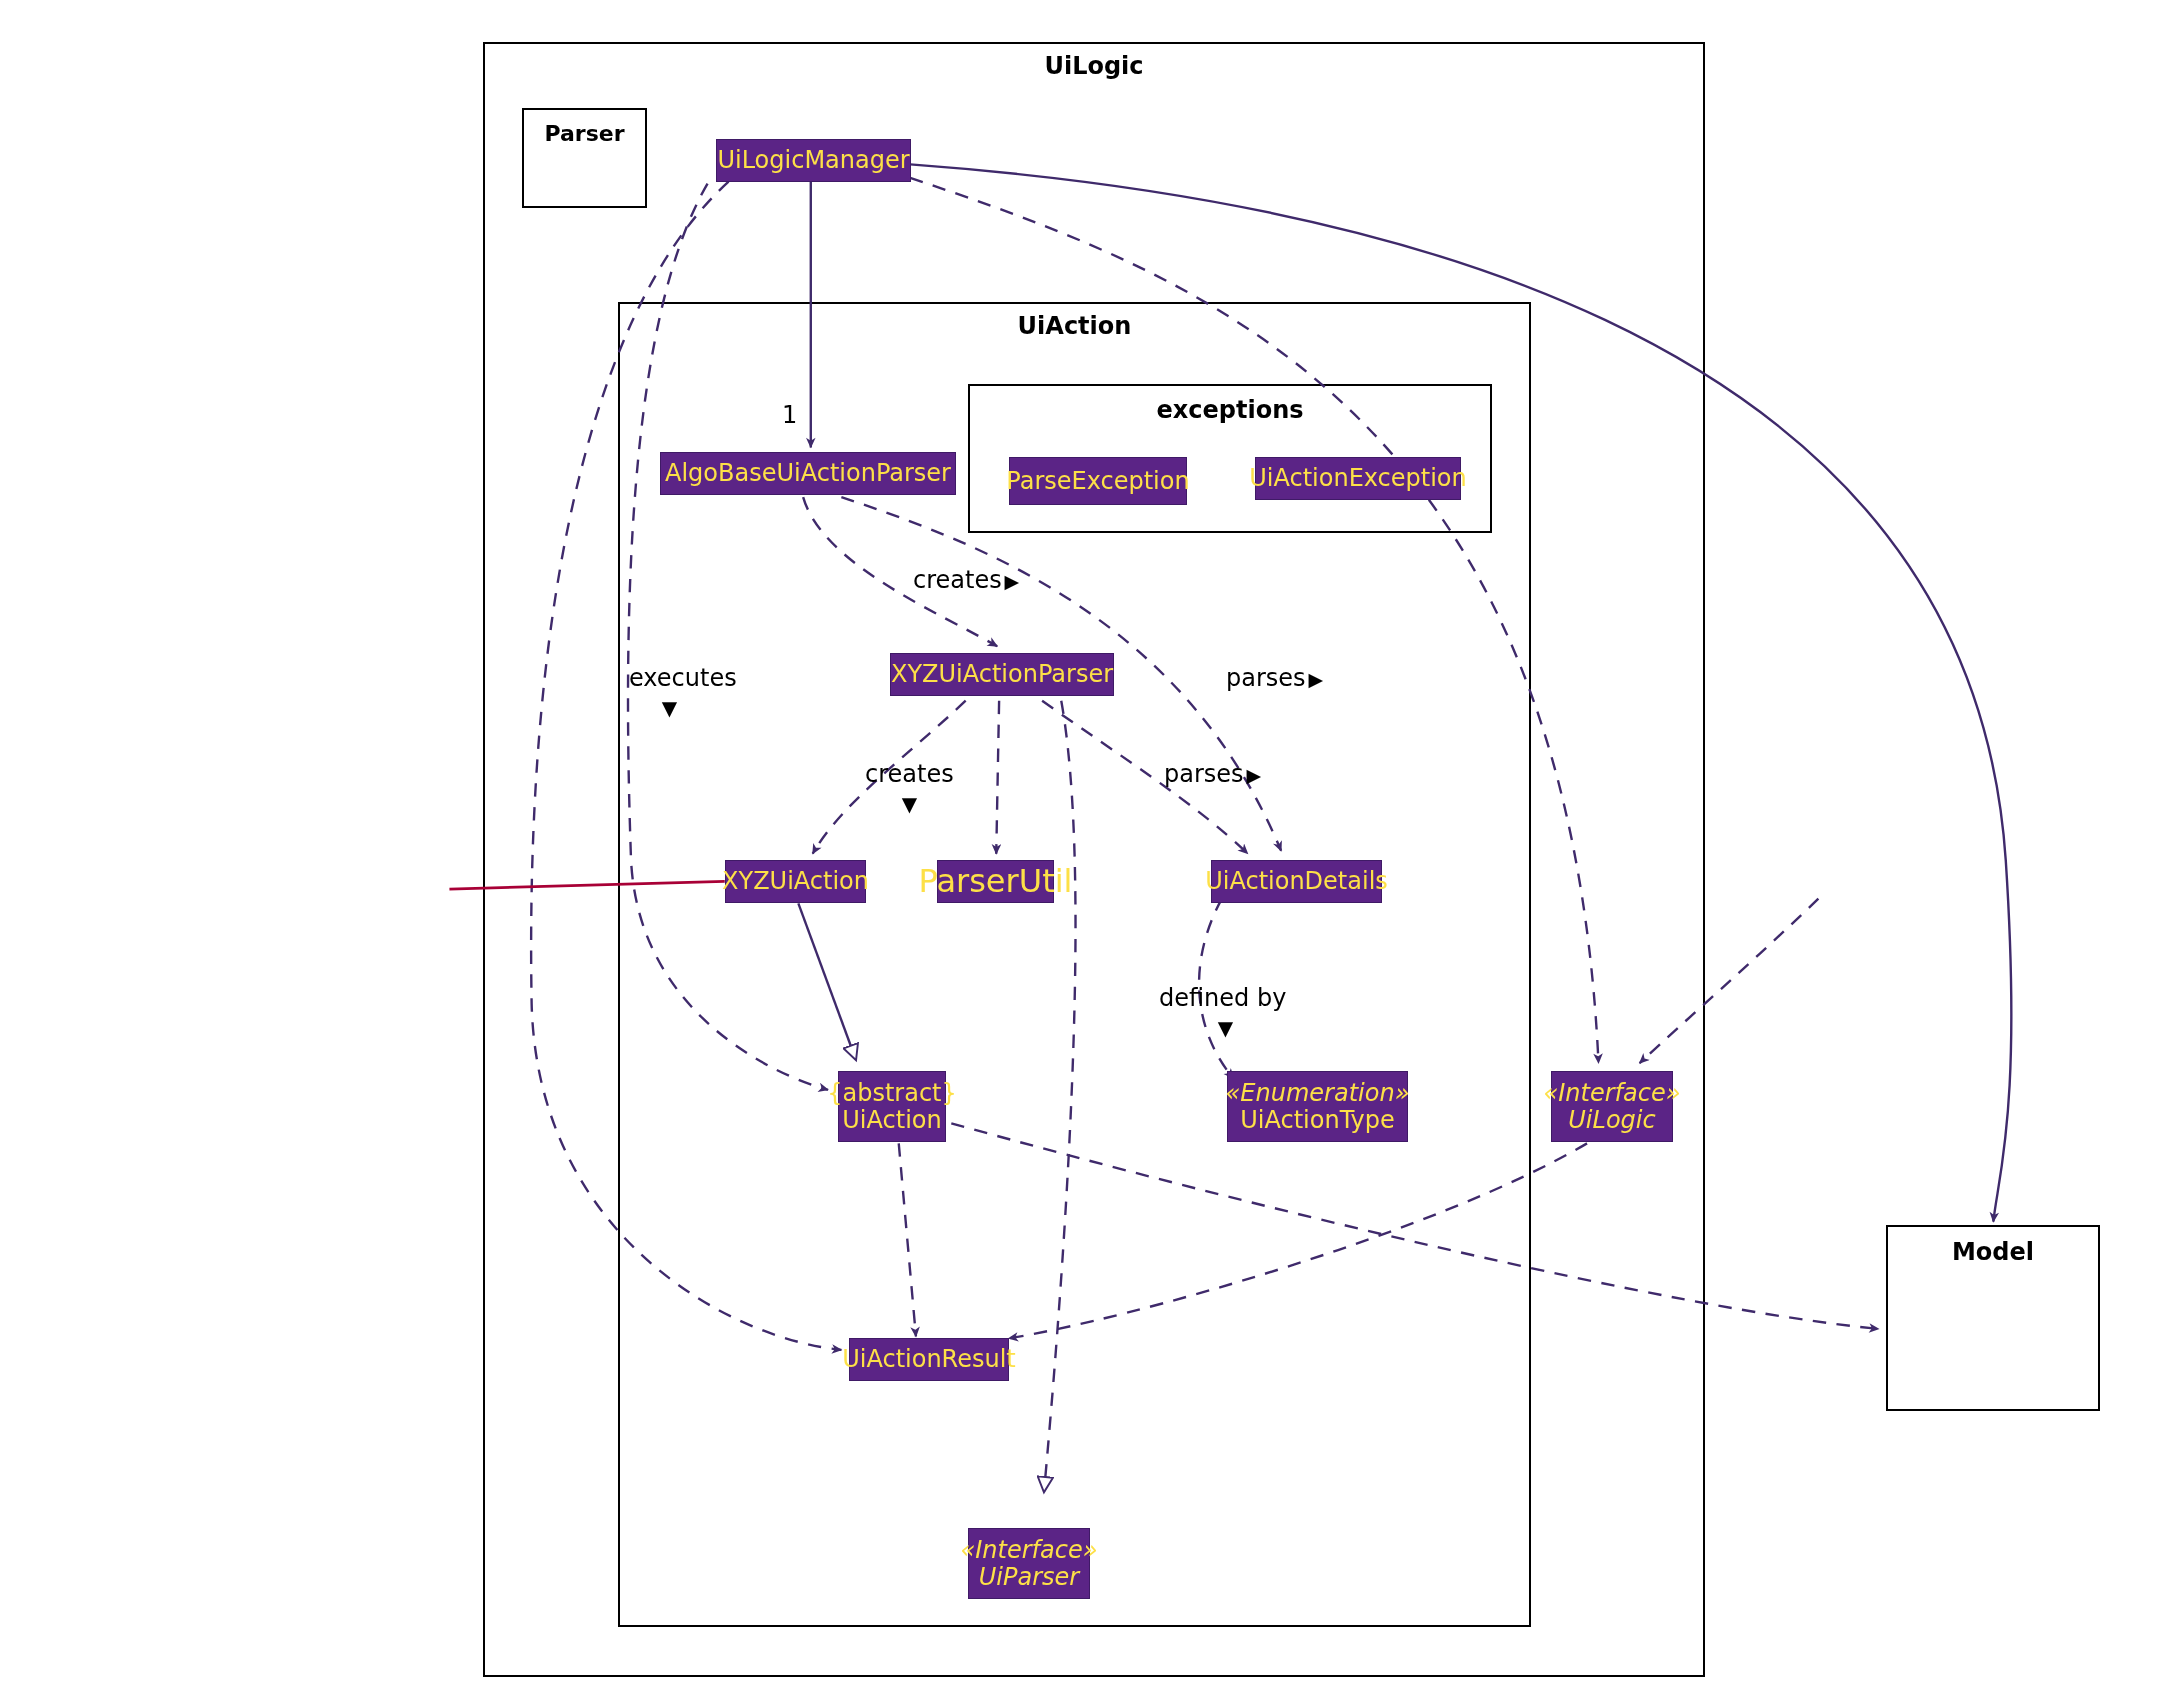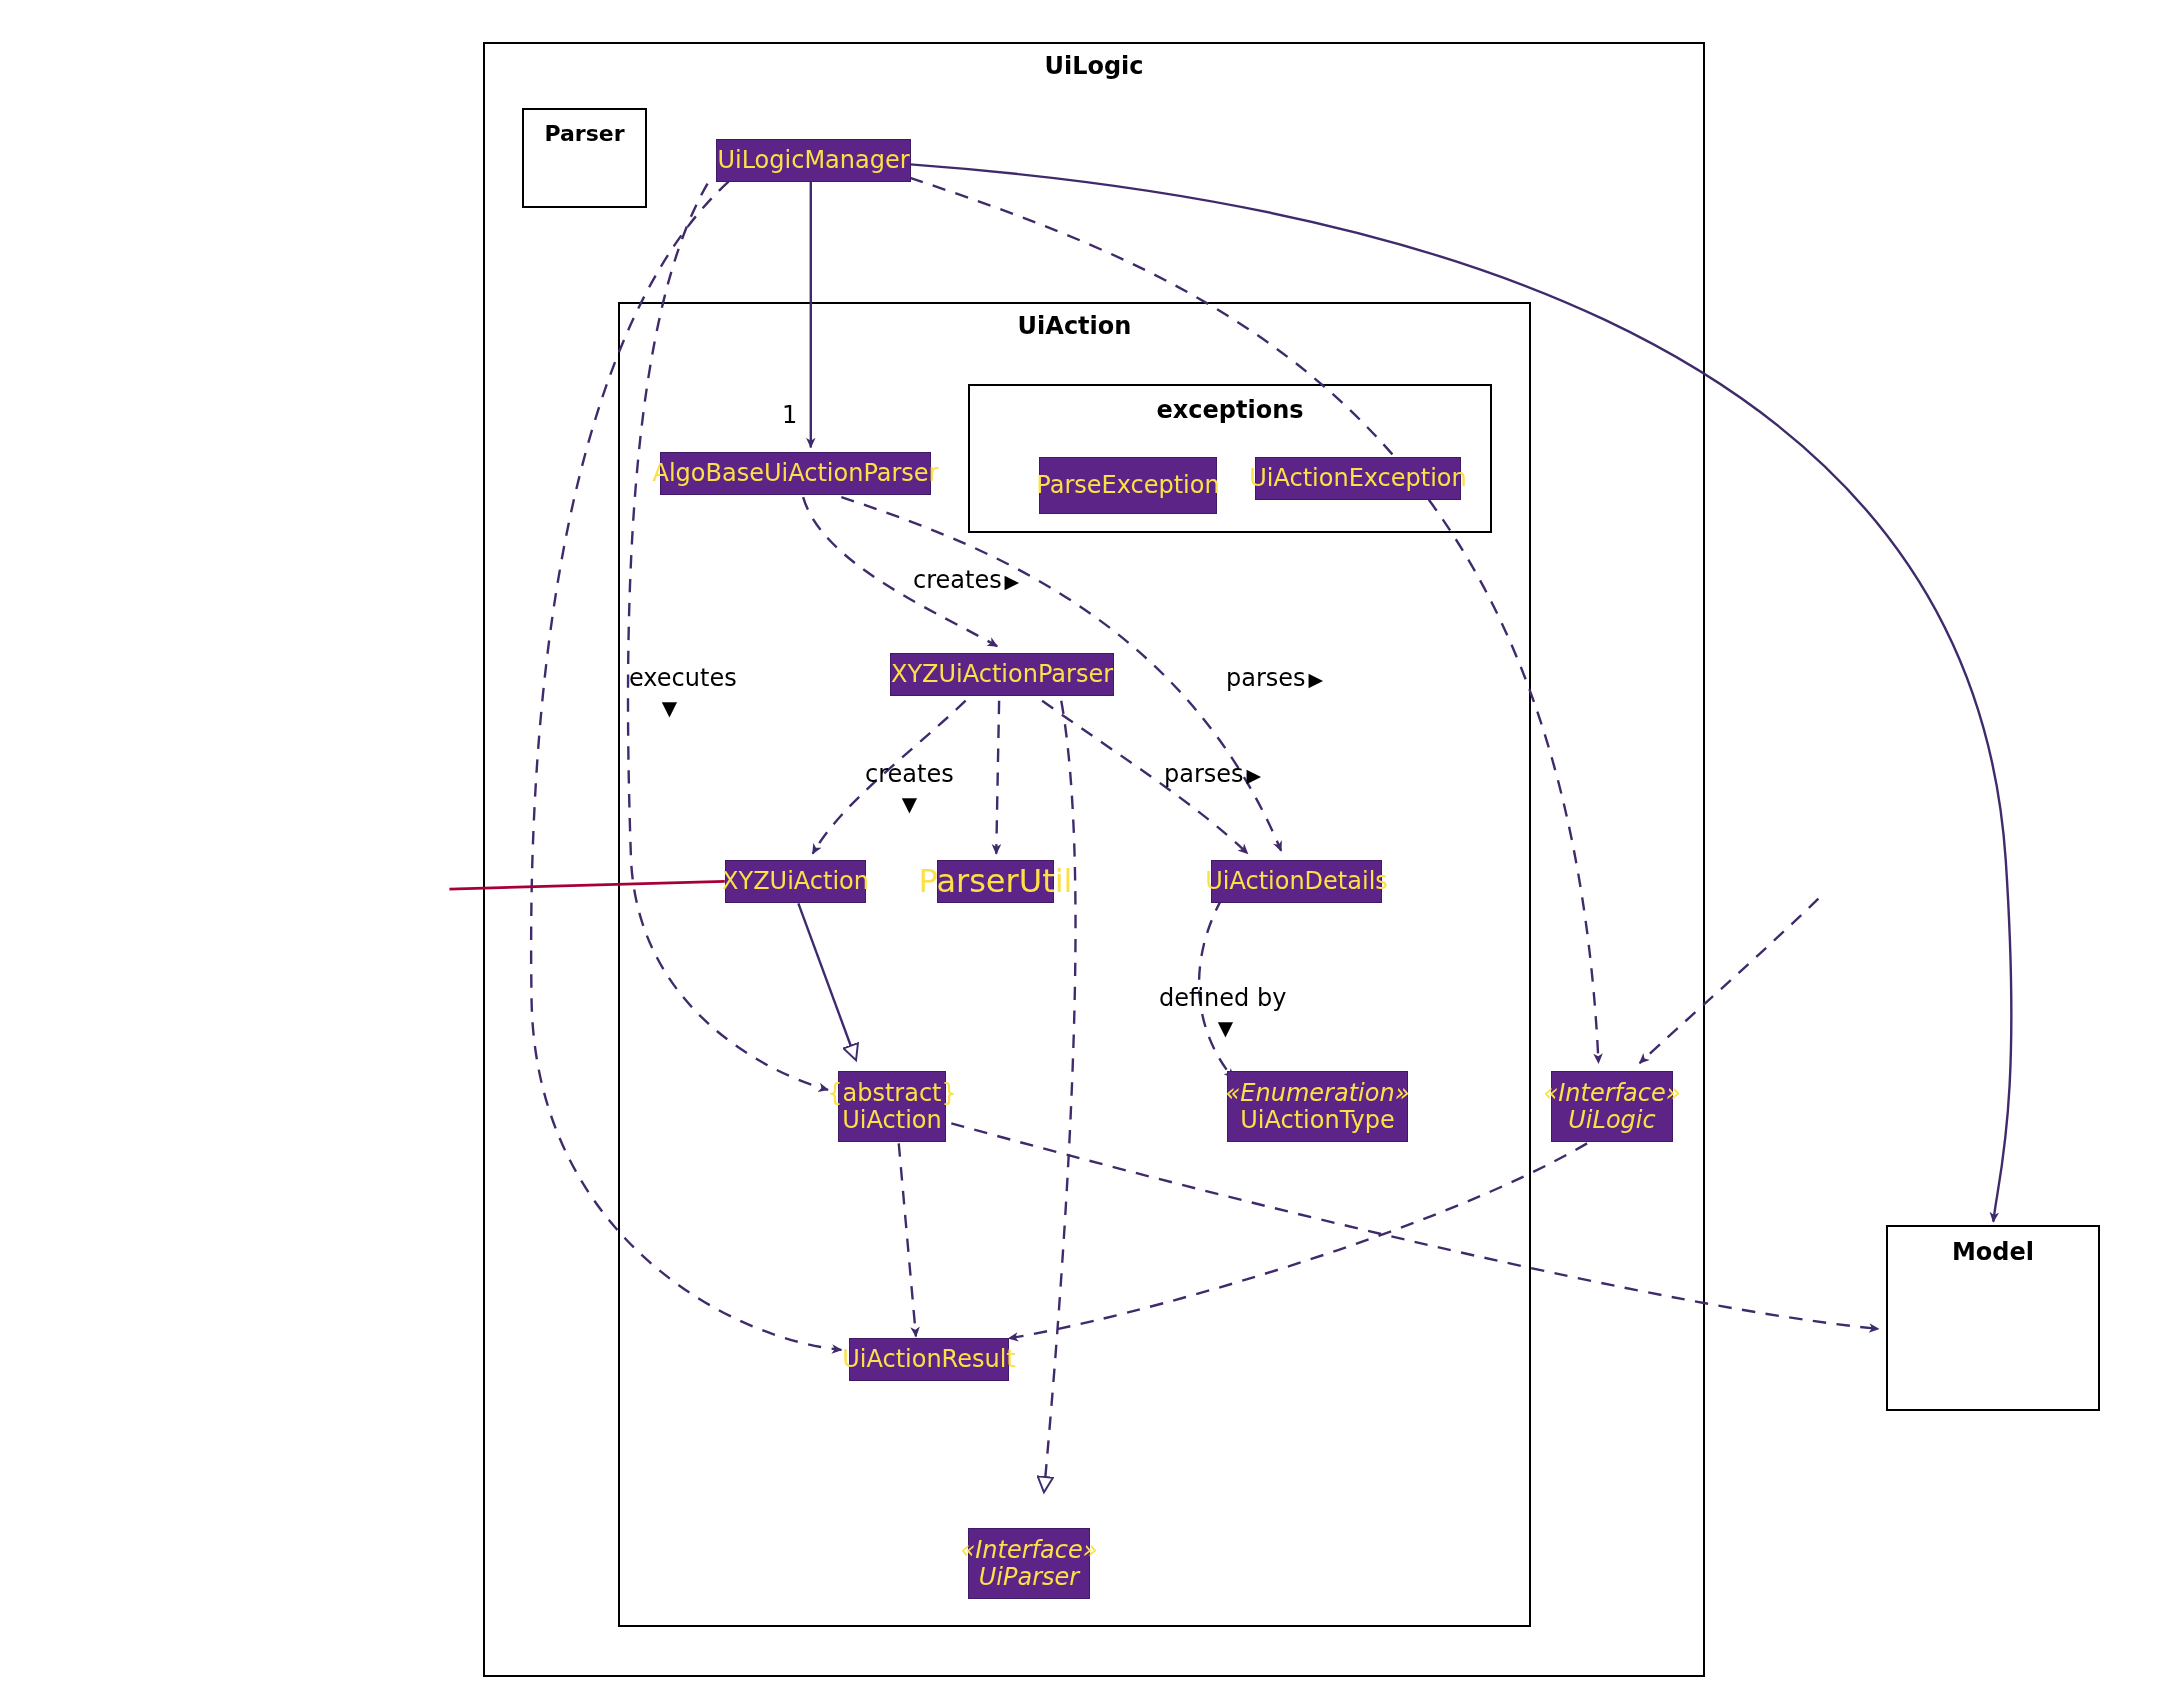--- a/index.html
+++ b/index.html
@@ -168,25 +168,25 @@
     <path d="M1660,1196 C1500,1290 1180,1380 1055,1400" fill="none" stroke="#3F2A6B" stroke-width="2.5" stroke-dasharray="14,11" marker-end="url(#openArrow)"></path>
 
     
     <path d="M1902,940 C1840,1000 1760,1070 1715,1112" fill="none" stroke="#3F2A6B" stroke-width="2.5" stroke-dasharray="14,11" marker-end="url(#openArrow)"></path>
   </svg>
 
   <div class="cls" style="left:716px; top:139px; width:195px; height:43px; font-size:24px;">
     <span>UiLogicManager</span>
   </div>
 
-  <div class="cls" style="left:660px; top:452px; width:271px; height:43px; font-size:24px;">
+  <div class="cls" style="left:660px; top:452px; width:296px; height:43px; font-size:24px;">
     <span>AlgoBaseUiActionParser</span>
   </div>
 
-  <div class="cls" style="left:1039px; top:457px; width:178px; height:57px; font-size:24px;">
+  <div class="cls" style="left:1009px; top:457px; width:178px; height:48px; font-size:24px;">
     <span>ParseException</span>
   </div>
 
   <div class="cls" style="left:1255px; top:457px; width:206px; height:43px; font-size:24px;">
     <span>UiActionException</span>
   </div>
 
   <div class="cls" style="left:890px; top:653px; width:224px; height:43px; font-size:24px;">
     <span>XYZUiActionParser</span>
   </div>

